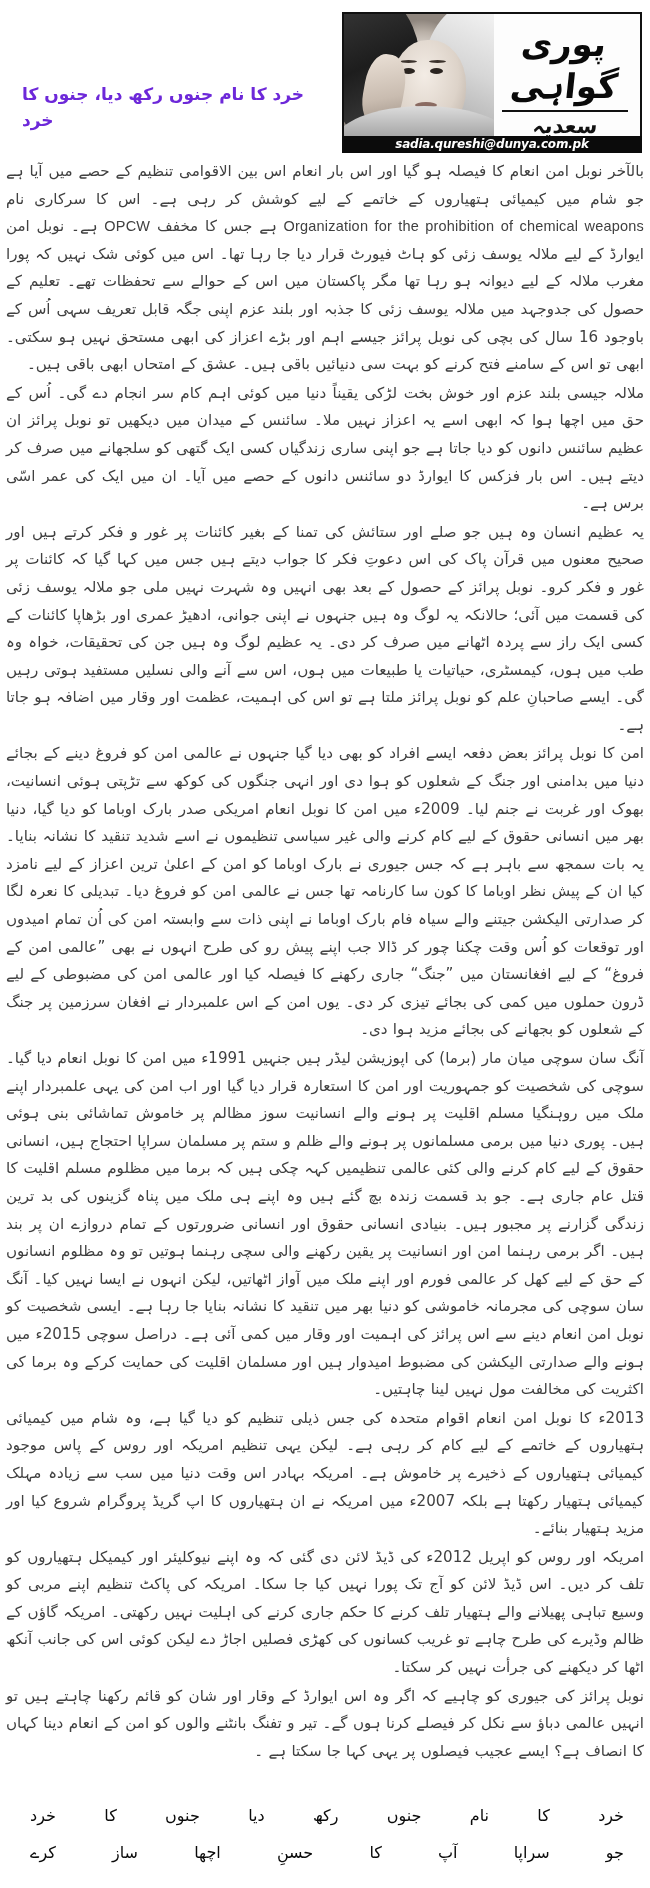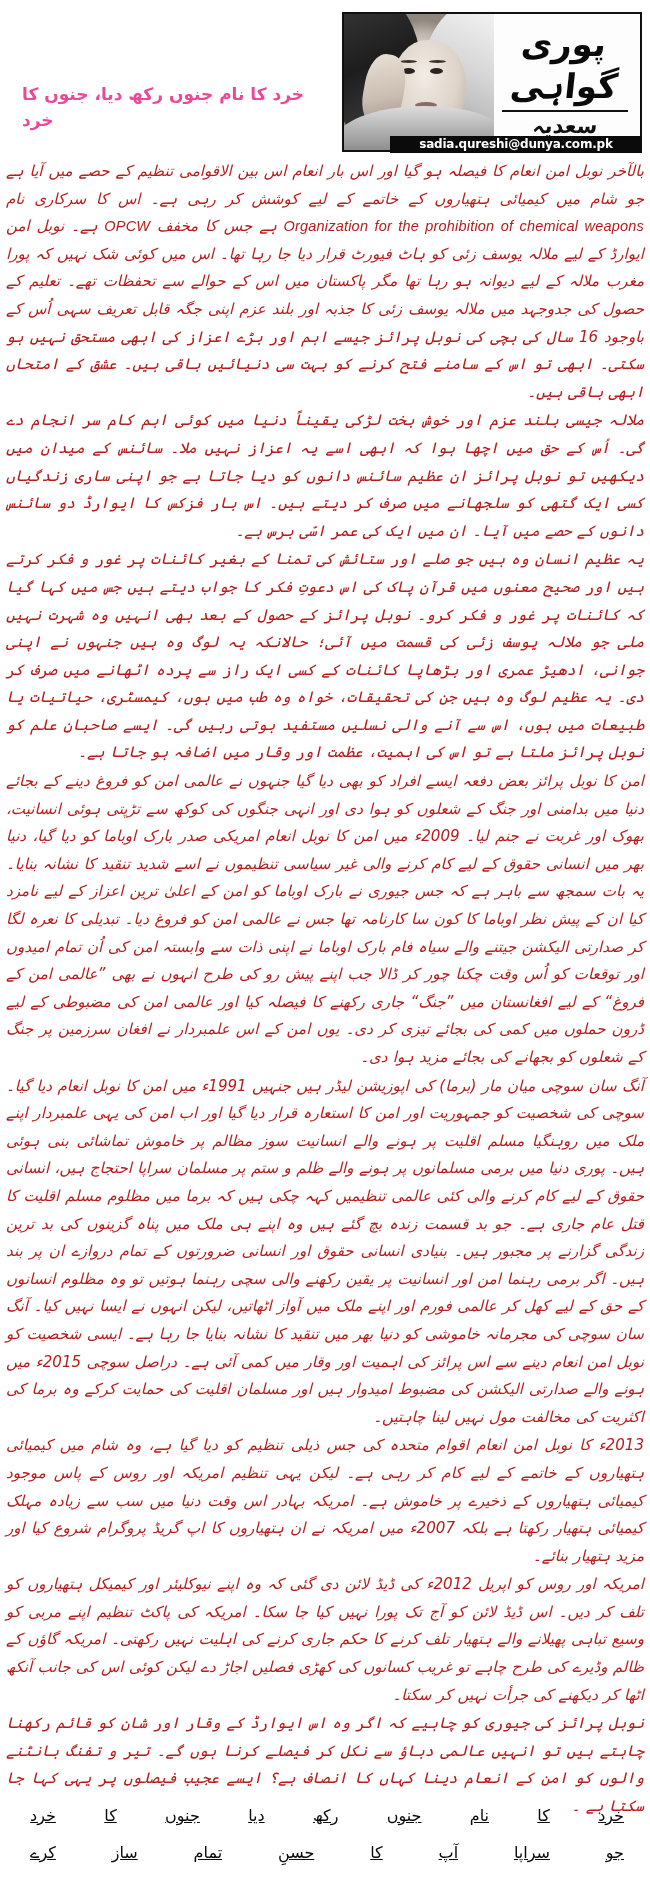--- a/index.html
+++ b/index.html
@@ -154,68 +154,68 @@
     width: 92px; height: 142px;
     background: linear-gradient(200deg, #fafafa 0%, #d6d6d6 48%, #9c9c9c 100%);
     border-radius: 52% 34% 30% 50%;
     transform: rotate(6deg);
   }
 
   .email-bar {
     position: absolute;
     top: 136px;
     right: 8px;
-    width: 252px;
+    width: 300px;
     height: 17px;
     background: #0b0b0b;
     color: #ffffff;
     font-family: "DejaVu Sans", "Liberation Sans", sans-serif;
     font-size: 12px;
     font-weight: bold;
     letter-spacing: -0.2px;
     text-align: center;
     line-height: 17px;
     direction: ltr;
     box-sizing: border-box;
+    font-style: italic;
   }
 
   .headline {
     position: absolute;
     top: 82px;
     right: 318px;
     width: 310px;
     text-align: left;
     font-size: 17px;
     font-weight: bold;
-    color: #ec4899;
+    color: #6d28d9;
     direction: rtl;
     line-height: 1.5;
     letter-spacing: -0.3px;
   }
 
   
   .article {
     position: absolute;
     top: 158px;
     right: 6px;
     left: 6px;
     width: 638px;
   }
 
   .para {
     direction: rtl;
     text-align: justify;
     text-align-last: right;
     font-size: 15.1px;
     line-height: 27.6px;
-    color: #b91c1c;
+    color: #404040;
     margin: 0 0 1px 0;
     letter-spacing: -0.15px;
     word-spacing: 0.5px;
-    font-style: italic;
   }
   .para:last-of-type { text-align-last: right; }
 
   .para .en {
     direction: ltr;
     unicode-bidi: embed;
     font-family: "Liberation Sans", sans-serif;
     font-size: 14.5px;
     letter-spacing: 0.2px;
   }
@@ -235,21 +235,20 @@
     align-items: baseline;
     padding: 0 26px 0 30px;
     font-size: 16px;
     color: #0a0a0a;
     margin-bottom: 18px;
     box-sizing: border-box;
   }
   .couplet-line .w {
     display: inline-block;
     white-space: nowrap;
-    text-decoration: underline;
   }
 </style>
 </head>
 <body>
 
 <div class="masthead">
 
   <div class="headline">خرد کا نام جنوں رکھ دیا، جنوں کا خرد</div>
 
   <div class="logo-block">
@@ -299,17 +298,17 @@
       <span class="w">جنوں</span>
       <span class="w">کا</span>
       <span class="w">خرد</span>
     </div>
   <div class="couplet-line">
       <span class="w">جو</span>
       <span class="w">سراپا</span>
       <span class="w">آپ</span>
       <span class="w">کا</span>
       <span class="w">حسنِ</span>
-      <span class="w">تمام</span>
+      <span class="w">اچھا</span>
       <span class="w">ساز</span>
       <span class="w">کرے</span>
     </div>
 </div>
 
 </body></html>

